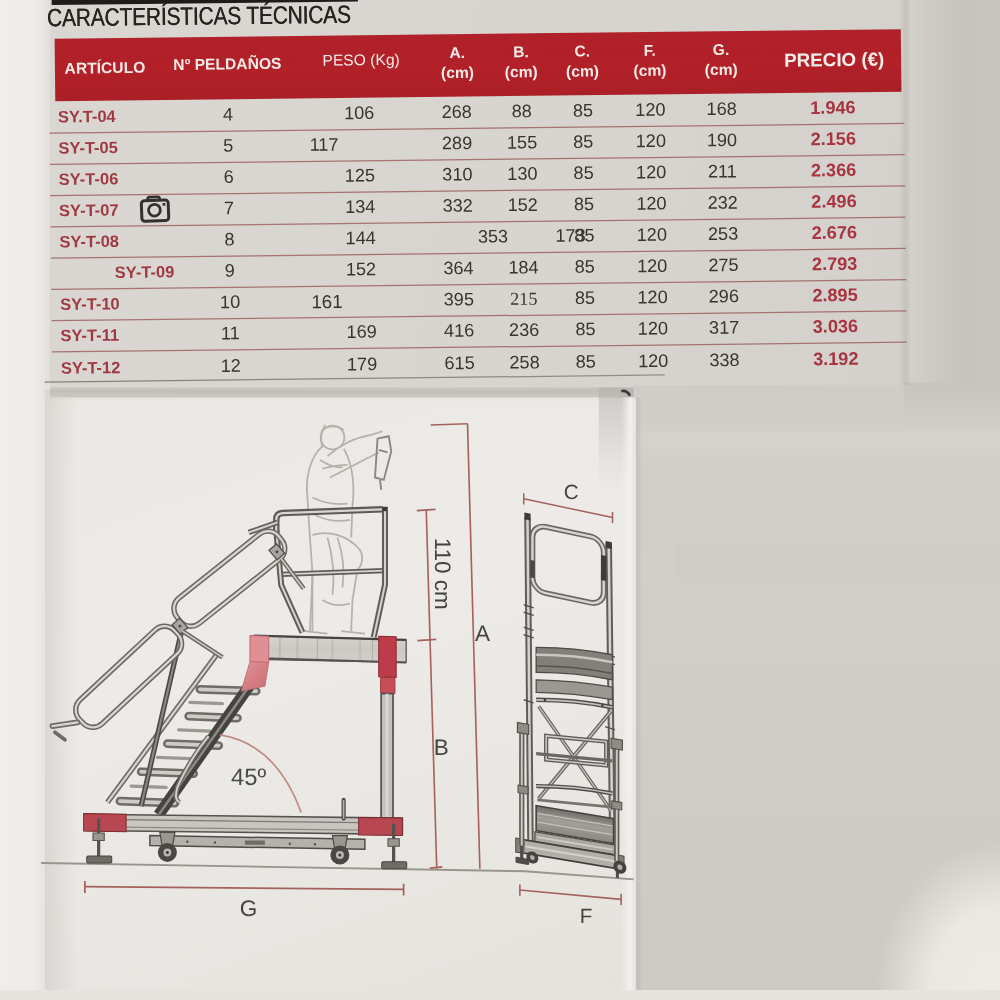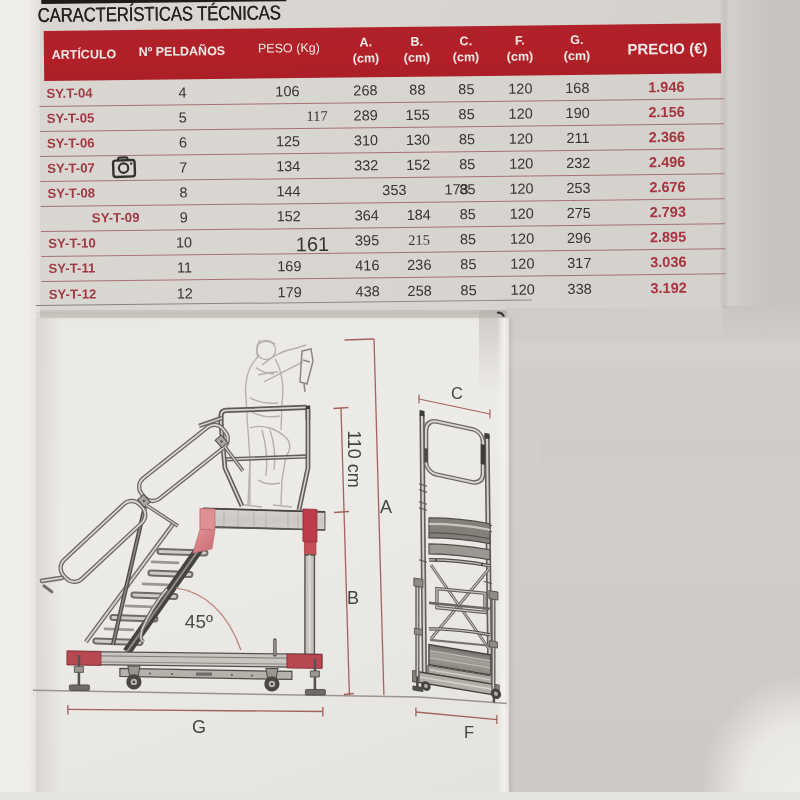--- a/index.html
+++ b/index.html
@@ -80,21 +80,21 @@
       <span style="position:absolute;left:338px;top:5px;width:80px;text-align:center;font-size:14.5px;color:#37352f;">88</span>
       <span style="position:absolute;left:387px;top:5px;width:80px;text-align:center;font-size:14.5px;color:#37352f;">85</span>
       <span style="position:absolute;left:441px;top:5px;width:80px;text-align:center;font-size:14.5px;color:#37352f;">120</span>
       <span style="position:absolute;left:498px;top:5px;width:80px;text-align:center;font-size:14.5px;color:#37352f;">168</span>
       <span style="position:absolute;left:587px;top:5px;width:80px;text-align:center;font-size:14.5px;color:#37352f;font-weight:bold;color:#a8343f;">1.946</span>
     </div>
 
   <div class="abs" style="left:39px;top:105.7px;width:684px;height:25.1px;border-bottom:1px solid rgba(158,96,96,0.85);">
       <span style="position:absolute;left:7px;top:5px;font-size:13.2px;font-weight:bold;color:#a03a42;">SY-T-05</span>
       <span style="position:absolute;left:103px;top:5px;width:80px;text-align:center;font-size:14.5px;color:#37352f;">5</span>
-      <span style="position:absolute;left:208px;top:5px;width:80px;text-align:right;font-size:14.5px;color:#37352f;font-family:Liberation Serif, serif;">117</span>
+      <span style="position:absolute;left:208px;top:5px;width:80px;text-align:left;font-size:14.5px;color:#37352f;">117</span>
       <span style="position:absolute;left:286px;top:5px;width:80px;text-align:center;font-size:14.5px;color:#37352f;">289</span>
       <span style="position:absolute;left:338px;top:5px;width:80px;text-align:center;font-size:14.5px;color:#37352f;">155</span>
       <span style="position:absolute;left:387px;top:5px;width:80px;text-align:center;font-size:14.5px;color:#37352f;">85</span>
       <span style="position:absolute;left:441px;top:5px;width:80px;text-align:center;font-size:14.5px;color:#37352f;">120</span>
       <span style="position:absolute;left:498px;top:5px;width:80px;text-align:center;font-size:14.5px;color:#37352f;">190</span>
       <span style="position:absolute;left:587px;top:5px;width:80px;text-align:center;font-size:14.5px;color:#37352f;font-weight:bold;color:#a8343f;">2.156</span>
     </div>
 
   <div class="abs" style="left:39px;top:130.8px;width:684px;height:25.1px;border-bottom:1px solid rgba(158,96,96,0.85);">
       <span style="position:absolute;left:7px;top:5px;font-size:13.2px;font-weight:bold;color:#a03a42;">SY-T-06</span>
@@ -140,21 +140,21 @@
       <span style="position:absolute;left:338px;top:5px;width:80px;text-align:center;font-size:14.5px;color:#37352f;">184</span>
       <span style="position:absolute;left:387px;top:5px;width:80px;text-align:center;font-size:14.5px;color:#37352f;">85</span>
       <span style="position:absolute;left:441px;top:5px;width:80px;text-align:center;font-size:14.5px;color:#37352f;">120</span>
       <span style="position:absolute;left:498px;top:5px;width:80px;text-align:center;font-size:14.5px;color:#37352f;">275</span>
       <span style="position:absolute;left:587px;top:5px;width:80px;text-align:center;font-size:14.5px;color:#37352f;font-weight:bold;color:#a8343f;">2.793</span>
     </div>
 
   <div class="abs" style="left:39px;top:231.3px;width:684px;height:25.1px;border-bottom:1px solid rgba(158,96,96,0.85);">
       <span style="position:absolute;left:7px;top:5px;font-size:13.2px;font-weight:bold;color:#a03a42;">SY-T-10</span>
       <span style="position:absolute;left:103px;top:5px;width:80px;text-align:center;font-size:14.5px;color:#37352f;">10</span>
-      <span style="position:absolute;left:208px;top:5px;width:80px;text-align:right;font-size:20px;color:#37352f;">161</span>
+      <span style="position:absolute;left:208px;top:5px;width:80px;text-align:left;font-size:15px;color:#37352f;">161</span>
       <span style="position:absolute;left:286px;top:5px;width:80px;text-align:center;font-size:14.5px;color:#37352f;">395</span>
       <span style="position:absolute;left:338px;top:5px;width:80px;text-align:center;font-size:14.5px;color:#37352f;font-family:Liberation Serif, serif;">215</span>
       <span style="position:absolute;left:387px;top:5px;width:80px;text-align:center;font-size:14.5px;color:#37352f;">85</span>
       <span style="position:absolute;left:441px;top:5px;width:80px;text-align:center;font-size:14.5px;color:#37352f;">120</span>
       <span style="position:absolute;left:498px;top:5px;width:80px;text-align:center;font-size:14.5px;color:#37352f;">296</span>
       <span style="position:absolute;left:587px;top:5px;width:80px;text-align:center;font-size:14.5px;color:#37352f;font-weight:bold;color:#a8343f;">2.895</span>
     </div>
 
   <div class="abs" style="left:39px;top:256.4px;width:684px;height:25.1px;border-bottom:1px solid rgba(158,96,96,0.85);">
       <span style="position:absolute;left:7px;top:5px;font-size:13.2px;font-weight:bold;color:#a03a42;">SY-T-11</span>
@@ -165,21 +165,21 @@
       <span style="position:absolute;left:387px;top:5px;width:80px;text-align:center;font-size:14.5px;color:#37352f;">85</span>
       <span style="position:absolute;left:441px;top:5px;width:80px;text-align:center;font-size:14.5px;color:#37352f;">120</span>
       <span style="position:absolute;left:498px;top:5px;width:80px;text-align:center;font-size:14.5px;color:#37352f;">317</span>
       <span style="position:absolute;left:587px;top:5px;width:80px;text-align:center;font-size:14.5px;color:#37352f;font-weight:bold;color:#a8343f;">3.036</span>
     </div>
 
   <div class="abs" style="left:39px;top:281.6px;width:684px;height:25.1px;">
       <span style="position:absolute;left:7px;top:5px;font-size:13.2px;font-weight:bold;color:#a03a42;">SY-T-12</span>
       <span style="position:absolute;left:103px;top:5px;width:80px;text-align:center;font-size:14.5px;color:#37352f;">12</span>
       <span style="position:absolute;left:208px;top:5px;width:80px;text-align:center;font-size:14.5px;color:#37352f;">179</span>
-      <span style="position:absolute;left:286px;top:5px;width:80px;text-align:center;font-size:14.5px;color:#37352f;">438</span>
+      <span style="position:absolute;left:286px;top:5px;width:80px;text-align:center;font-size:14.5px;color:#37352f;">615</span>
       <span style="position:absolute;left:338px;top:5px;width:80px;text-align:center;font-size:14.5px;color:#37352f;">258</span>
       <span style="position:absolute;left:387px;top:5px;width:80px;text-align:center;font-size:14.5px;color:#37352f;">85</span>
       <span style="position:absolute;left:441px;top:5px;width:80px;text-align:center;font-size:14.5px;color:#37352f;">120</span>
       <span style="position:absolute;left:498px;top:5px;width:80px;text-align:center;font-size:14.5px;color:#37352f;">338</span>
       <span style="position:absolute;left:587px;top:5px;width:80px;text-align:center;font-size:14.5px;color:#37352f;font-weight:bold;color:#a8343f;">3.192</span>
     </div>
 
   <svg class="abs" style="left:108px;top:155px;" width="30" height="26" viewBox="0 0 30 26">
     <g transform="rotate(-1.5 15 13)">
       <rect x="4" y="6.2" width="21.5" height="16.4" rx="2.4" fill="none" stroke="#32312f" stroke-width="2.4"></rect>

